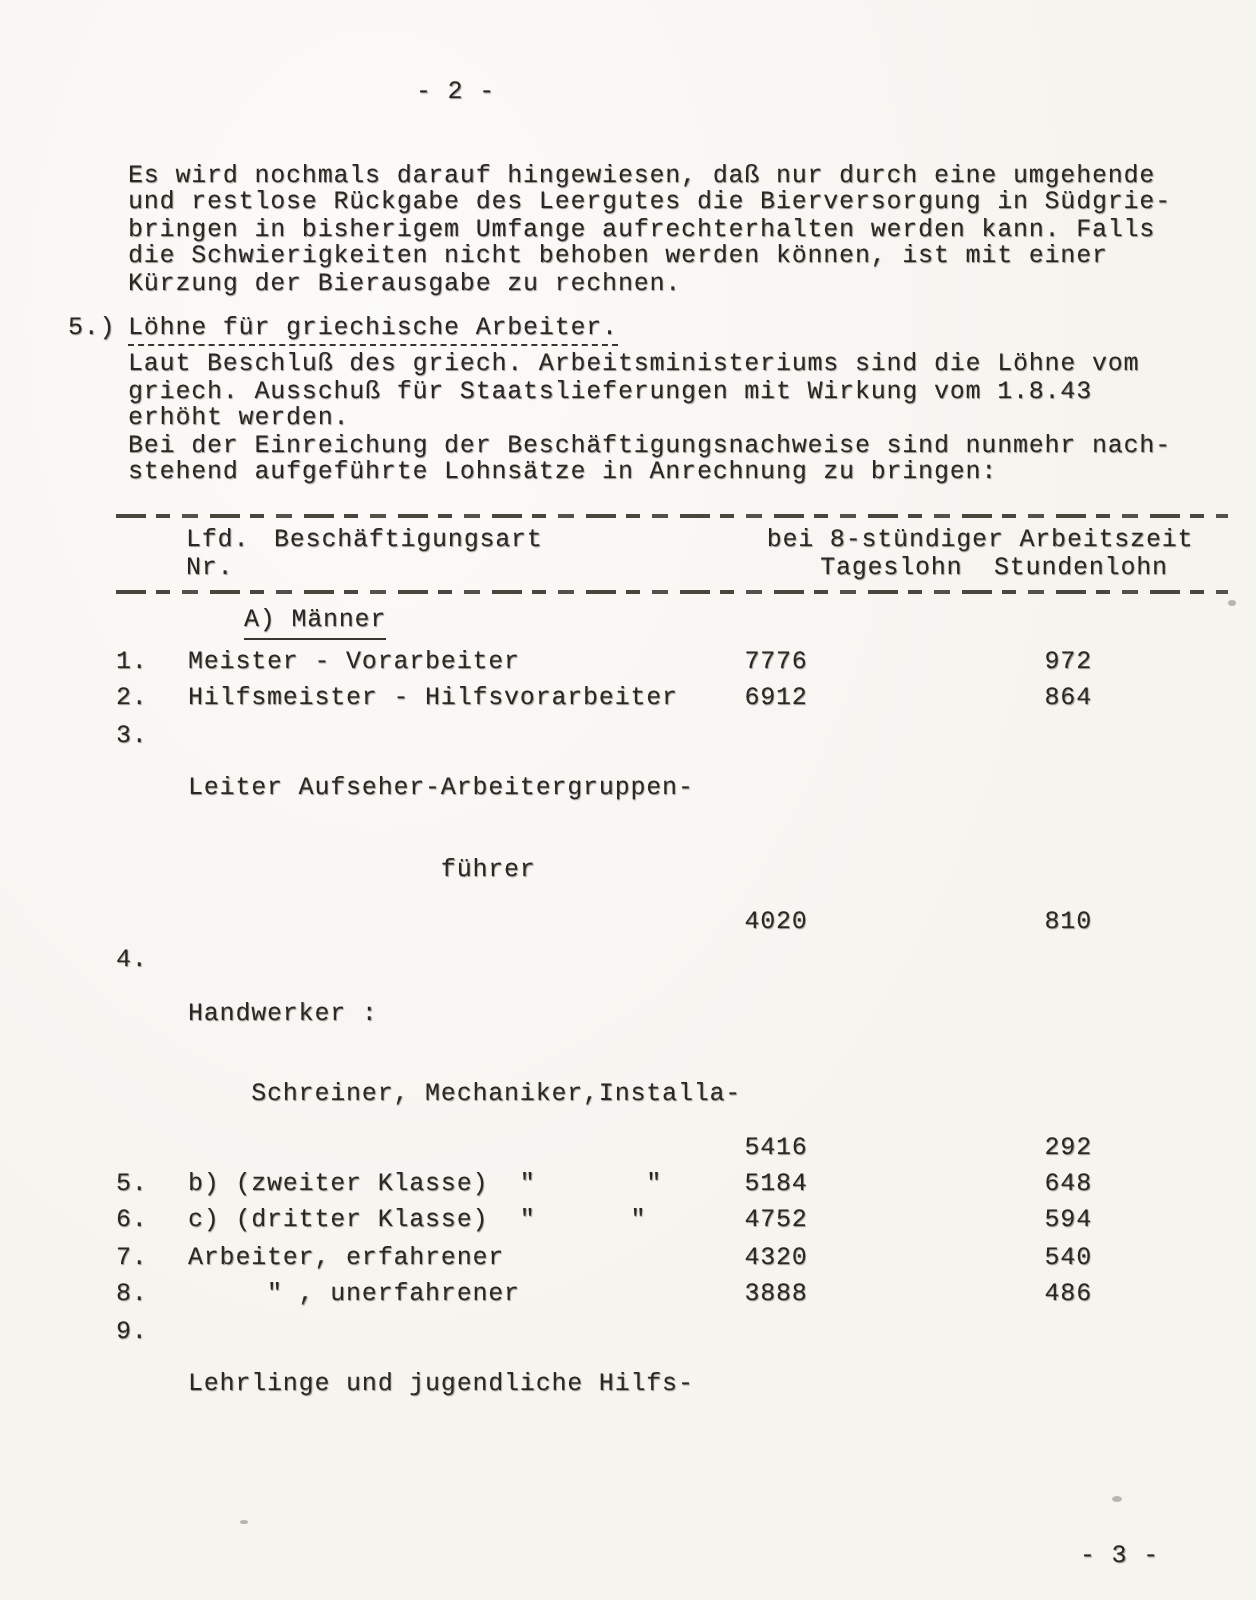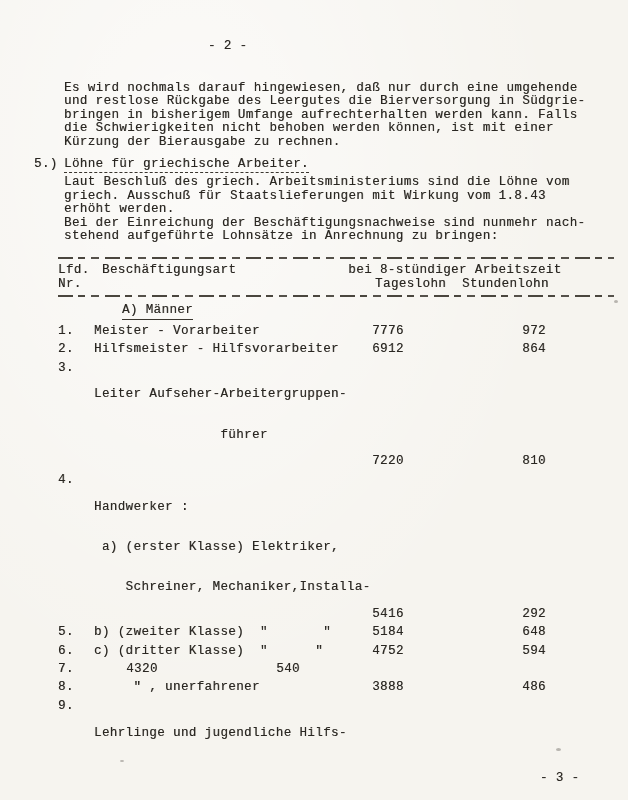--- a/index.html
+++ b/index.html
@@ -30,21 +30,21 @@
   
   .tbl{margin-top:14px;margin-left:-6px;width:556px;}
   .dashrule{
     height:2px;margin:0 0 2px 0;
     background:repeating-linear-gradient(90deg,
       #4a463e 0 15px, rgba(0,0,0,0) 15px 20px,
       #4a463e 20px 27px, rgba(0,0,0,0) 27px 33px,
       #55514a 33px 41px, rgba(0,0,0,0) 41px 47px);
   }
   .thead{display:flex;padding:3px 0 4px 0;}
-  .hc-nr{width:36px;}
+  .hc-nr{width:36px;margin-left:35px;}
   .hc-job{width:246px;padding-left:8px;}
   .hc-wage{width:214px;text-align:center;}
   .hc-wage .l2{padding-left:14px;}
   .ttitle{margin:7px 0 5px 64px;}
   .ttitle span{display:inline-block;border-bottom:1.3px solid #3a362f;padding-bottom:1px;}
   .trow{display:flex;margin-bottom:5px;}
   .c-nr{width:36px;}
   .c-label{width:246px;white-space:pre;}
   .c-label span{display:block;white-space:pre;}
   .c-tag{width:96px;text-align:center;align-self:flex-end;}
@@ -112,47 +112,47 @@
         <span class="c-label"><span>Hilfsmeister - Hilfsvorarbeiter</span></span>
         <span class="c-tag">6912</span>
         <span class="c-stu">864</span>
       </div>
       <div class="trow">
         <span class="c-nr">3.</span>
         <span class="c-label">
           <span>Leiter Aufseher-Arbeitergruppen-</span>
           <span>                führer</span>
         </span>
-        <span class="c-tag">7220</span>
+        <span class="c-tag">4020</span>
         <span class="c-stu">810</span>
       </div>
       <div class="trow">
         <span class="c-nr">4.</span>
         <span class="c-label">
           <span>Handwerker :</span>
-          <span> a) (erster Klasse) Elektriker,</span>
           <span>    Schreiner, Mechaniker,Installa-</span>
         </span>
         <span class="c-tag">5416</span>
         <span class="c-stu">292</span>
       </div>
       <div class="trow">
         <span class="c-nr">5.</span>
         <span class="c-label"><span>b) (zweiter Klasse)  "       "</span></span>
         <span class="c-tag">5184</span>
         <span class="c-stu">648</span>
       </div>
       <div class="trow">
         <span class="c-nr">6.</span>
         <span class="c-label"><span>c) (dritter Klasse)  "      "</span></span>
         <span class="c-tag">4752</span>
         <span class="c-stu">594</span>
       </div>
       <div class="trow">
         <span class="c-nr">7.</span>
+        <span class="c-label"><span>Arbeiter, erfahrener</span></span>
         <span class="c-tag">4320</span>
         <span class="c-stu">540</span>
       </div>
       <div class="trow">
         <span class="c-nr">8.</span>
         <span class="c-label"><span>     " , unerfahrener</span></span>
         <span class="c-tag">3888</span>
         <span class="c-stu">486</span>
       </div>
       <div class="trow">

